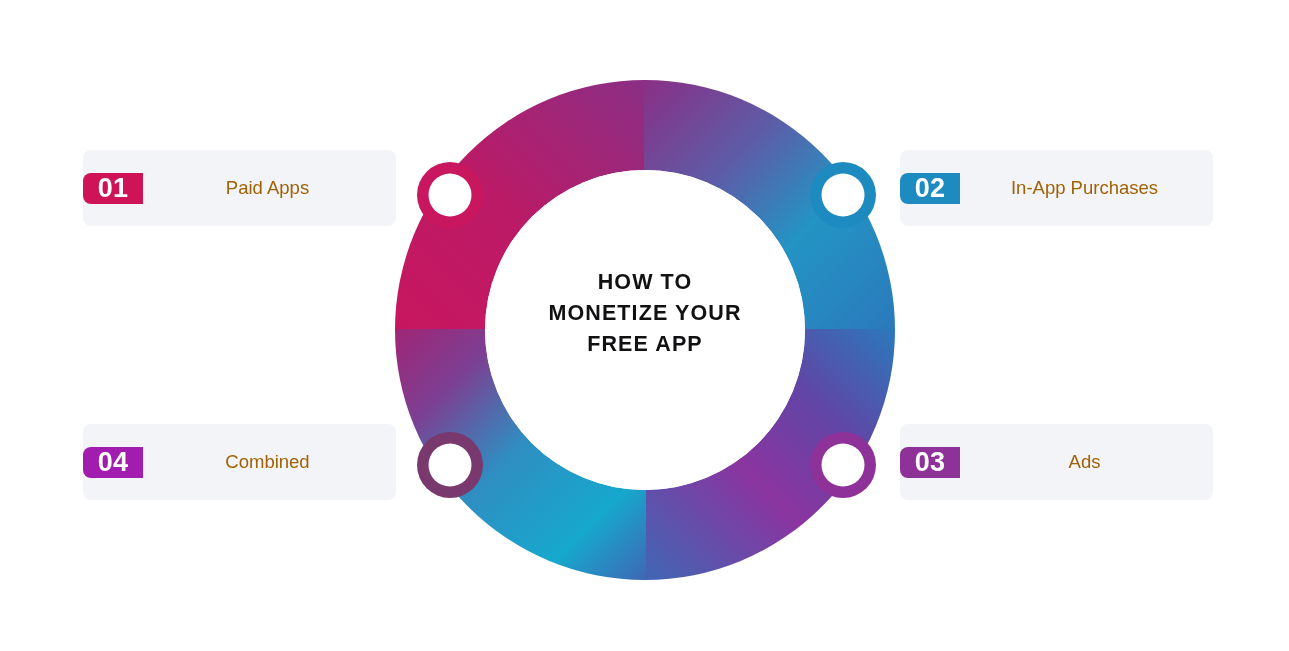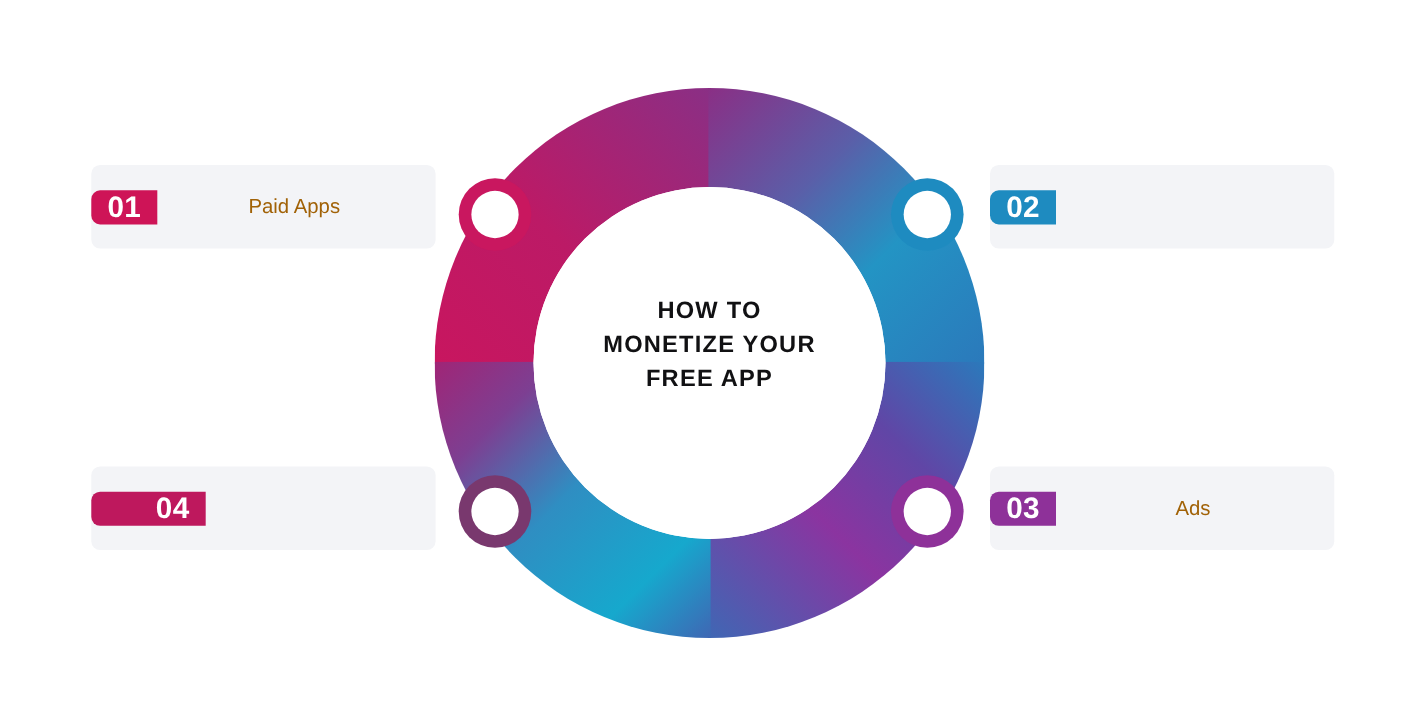--- a/index.html
+++ b/index.html
@@ -178,24 +178,26 @@
     </div>
   </div>
 
   <div class="card left row1">
     <div class="card-badge" style="background-color: rgb(206, 20, 87);">01</div>
     <div class="card-label">Paid Apps</div>
   </div>
 
   <div class="card right row1">
     <div class="card-badge" style="background-color: rgb(30, 139, 192);">02</div>
+    <div class="card-label">In-App Purchases</div>
   </div>
 
   <div class="card left row2">
-    <div class="card-badge" style="background-color: #be185d; padding-left: 44px;">04</div>
+    <div class="card-badge" style="background-color: #a21caf;">04</div>
+    <div class="card-label">Combined</div>
   </div>
 
   <div class="card right row2">
     <div class="card-badge" style="background-color: rgb(142, 49, 153);">03</div>
     <div class="card-label">Ads</div>
   </div>
 
 </div>
 
 </body></html>

